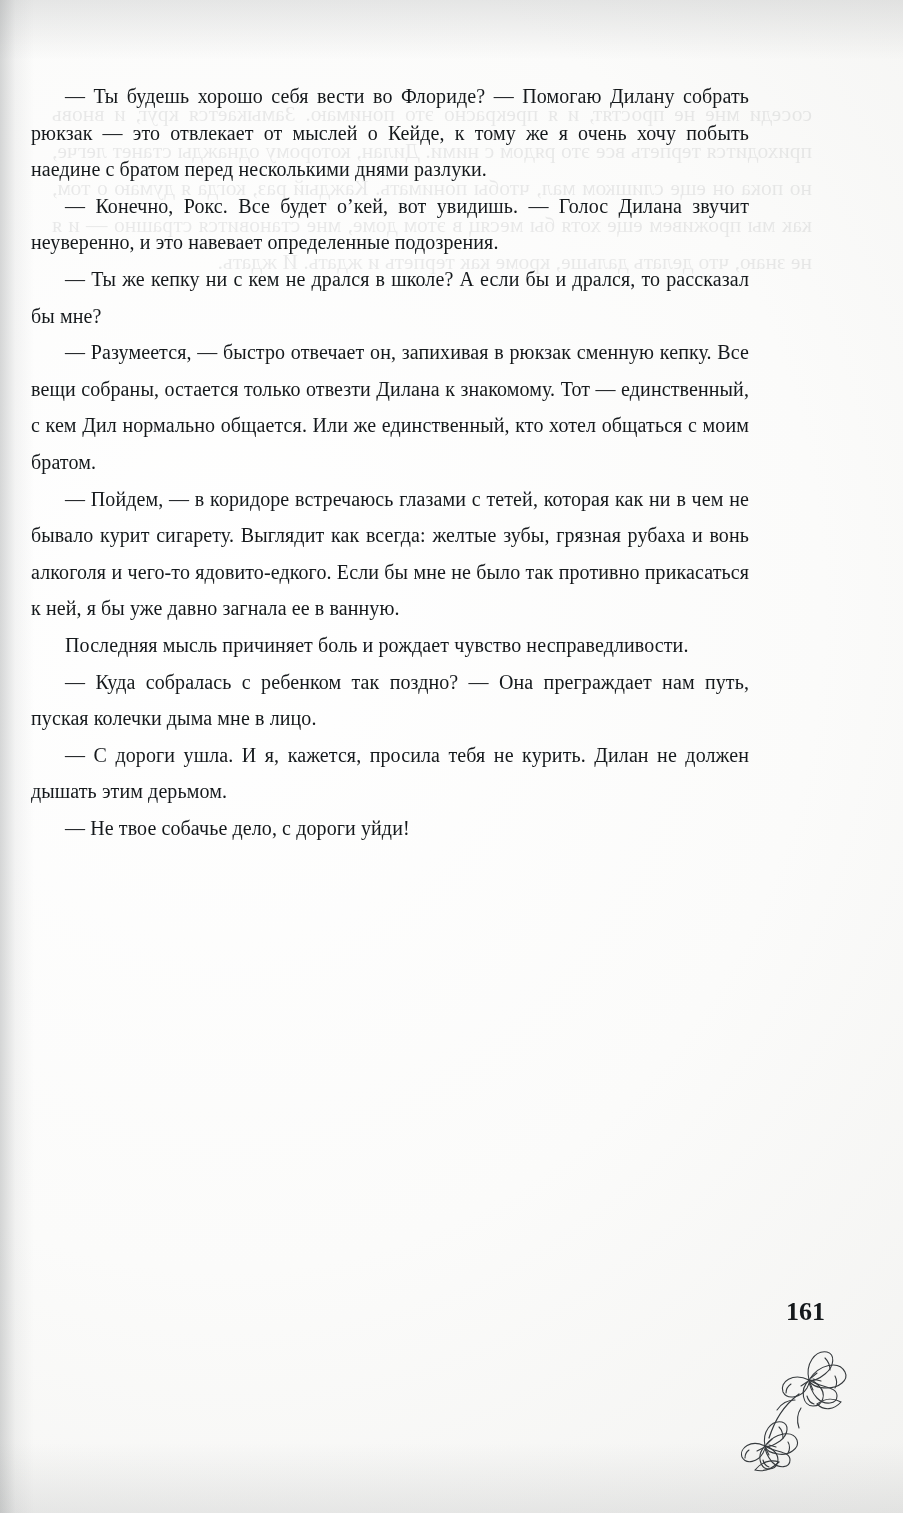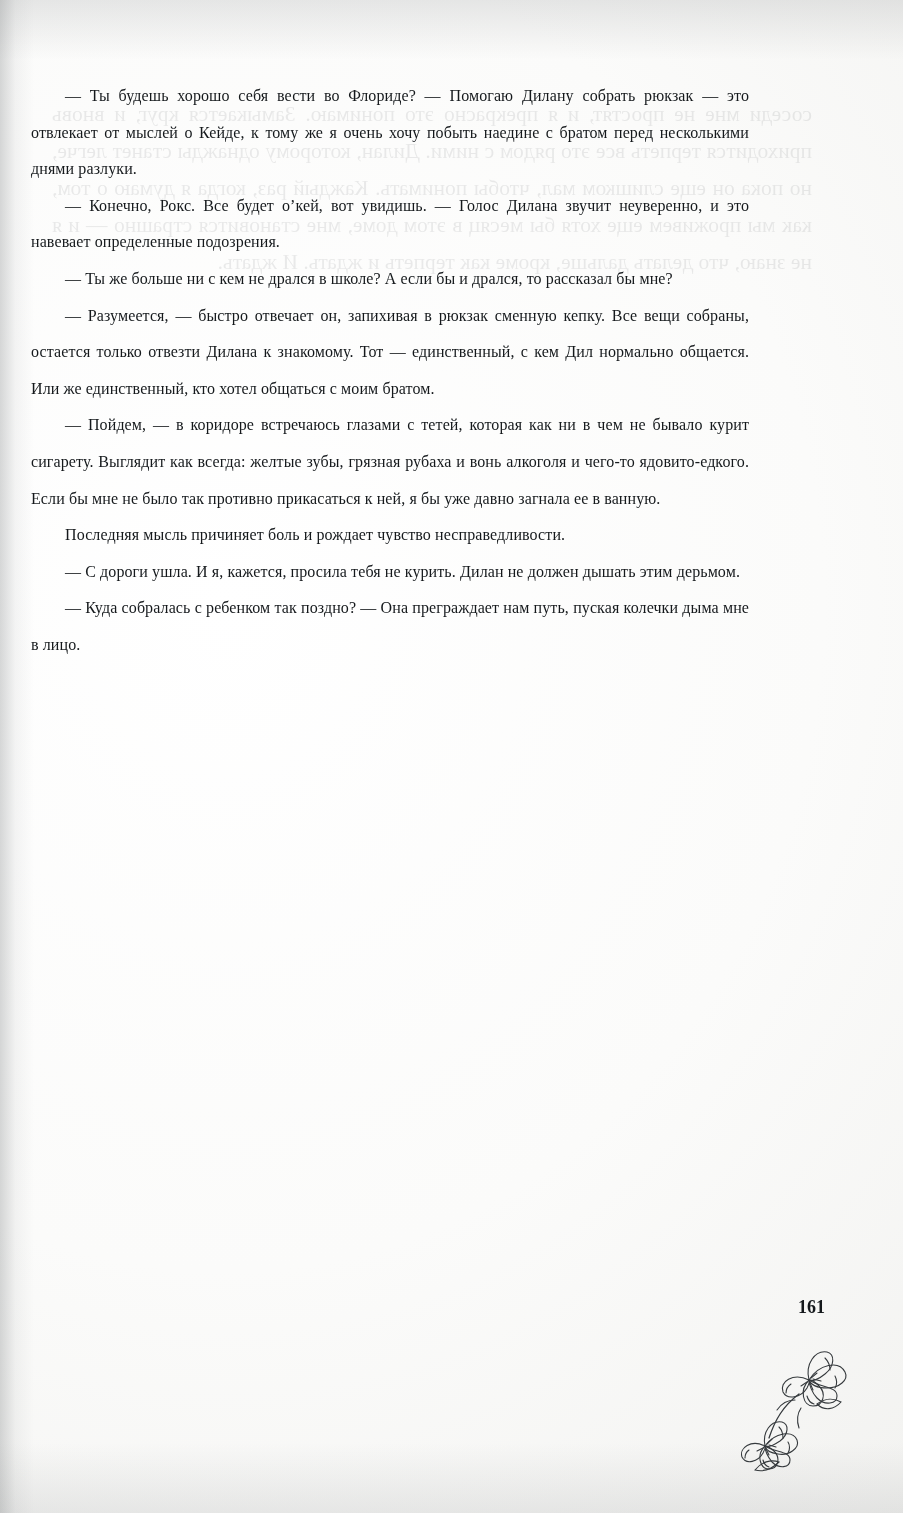--- a/index.html
+++ b/index.html
@@ -66,37 +66,37 @@
     filter: blur(0.4px);
     white-space: pre-wrap;
   }
 
   .text-block {
     position: absolute;
     left: 31px;
     top: 78px;
     width: 718px;
     color: #15191c;
-    font-size: 16px;
+    font-size: 20px;
     line-height: 36.6px;
     text-align: justify;
     text-justify: inter-word;
     letter-spacing: 0.1px;
   }
   .text-block p {
     margin: 0;
     text-indent: 34px;
     hyphens: manual;
   }
 
   .page-number {
     position: absolute;
     right: 78px;
     top: 1297px;
-    font-size: 18px;
+    font-size: 26px;
     font-weight: bold;
     color: #14181b;
     font-family: "Liberation Serif", serif;
   }
 
   .ornament {
     position: absolute;
     right: 42px;
     top: 1342px;
     width: 140px;
@@ -111,26 +111,27 @@
 
   <div class="top-shadow"></div>
   <div class="gutter-shadow"></div>
   <div class="bottom-shadow"></div>
 
   <div class="showthrough">соседи мне не простят, и я прекрасно это понимаю. Замыкается круг, и вновь приходится терпеть все это рядом с ними. Дилан, которому однажды станет легче, но пока он еще слишком мал, чтобы понимать. Каждый раз, когда я думаю о том, как мы проживем еще хотя бы месяц в этом доме, мне становится страшно — и я не знаю, что делать дальше, кроме как терпеть и ждать. И ждать.</div>
 
   <div class="text-block">
     <p>— Ты будешь хорошо себя вести во Флориде? — Помогаю Дилану собрать рюкзак — это отвлекает от мыслей о Кейде, к тому же я очень хочу побыть наедине с братом перед несколькими днями разлуки.</p>
     <p>— Конечно, Рокс. Все будет о’кей, вот увидишь. — Голос Дилана звучит неуверенно, и это навевает определенные подозрения.</p>
-    <p>— Ты же больше ни с кем не дрался в школе? А если бы и дрался, то рассказал бы мне?</p>
+    <p>— Ты же кепку ни с кем не дрался в школе? А если бы и дрался, то рассказал бы мне?</p>
     <p>— Разумеется, — быстро отвечает он, запихивая в рюкзак сменную кепку. Все вещи собраны, остается только отвезти Дилана к знакомому. Тот — единственный, с кем Дил нормально общается. Или же единственный, кто хотел общаться с моим братом.</p>
     <p>— Пойдем, — в коридоре встречаюсь глазами с тетей, которая как ни в чем не бывало курит сигарету. Выглядит как всегда: желтые зубы, грязная рубаха и вонь алкоголя и чего-то ядовито-едкого. Если бы мне не было так противно прикасаться к ней, я бы уже давно загнала ее в ванную.</p>
     <p>Последняя мысль причиняет боль и рождает чувство несправедливости.</p>
+    <p>— Куда собралась с ребенком так поздно? — Она преграждает нам путь, пуская колечки дыма мне в лицо.</p>
     <p>— С дороги ушла. И я, кажется, просила тебя не курить. Дилан не должен дышать этим дерьмом.</p>
-    <p>— Куда собралась с ребенком так поздно? — Она преграждает нам путь, пуская колечки дыма мне в лицо.</p>
+    <p>— Не твое собачье дело, с дороги уйди!</p>
   </div>
 
   <div class="page-number">161</div>
 
   <div class="ornament">
     <svg viewBox="0 0 140 150" width="140" height="150" xmlns="http://www.w3.org/2000/svg">
       <g fill="none" stroke="#1b2024" stroke-width="1.1" stroke-linecap="round">
 
         <g transform="translate(88,38)">
           <path d="M0,0 C10,-16 30,-20 36,-8 C40,0 30,8 18,8 C8,8 2,5 0,0 Z"></path>

